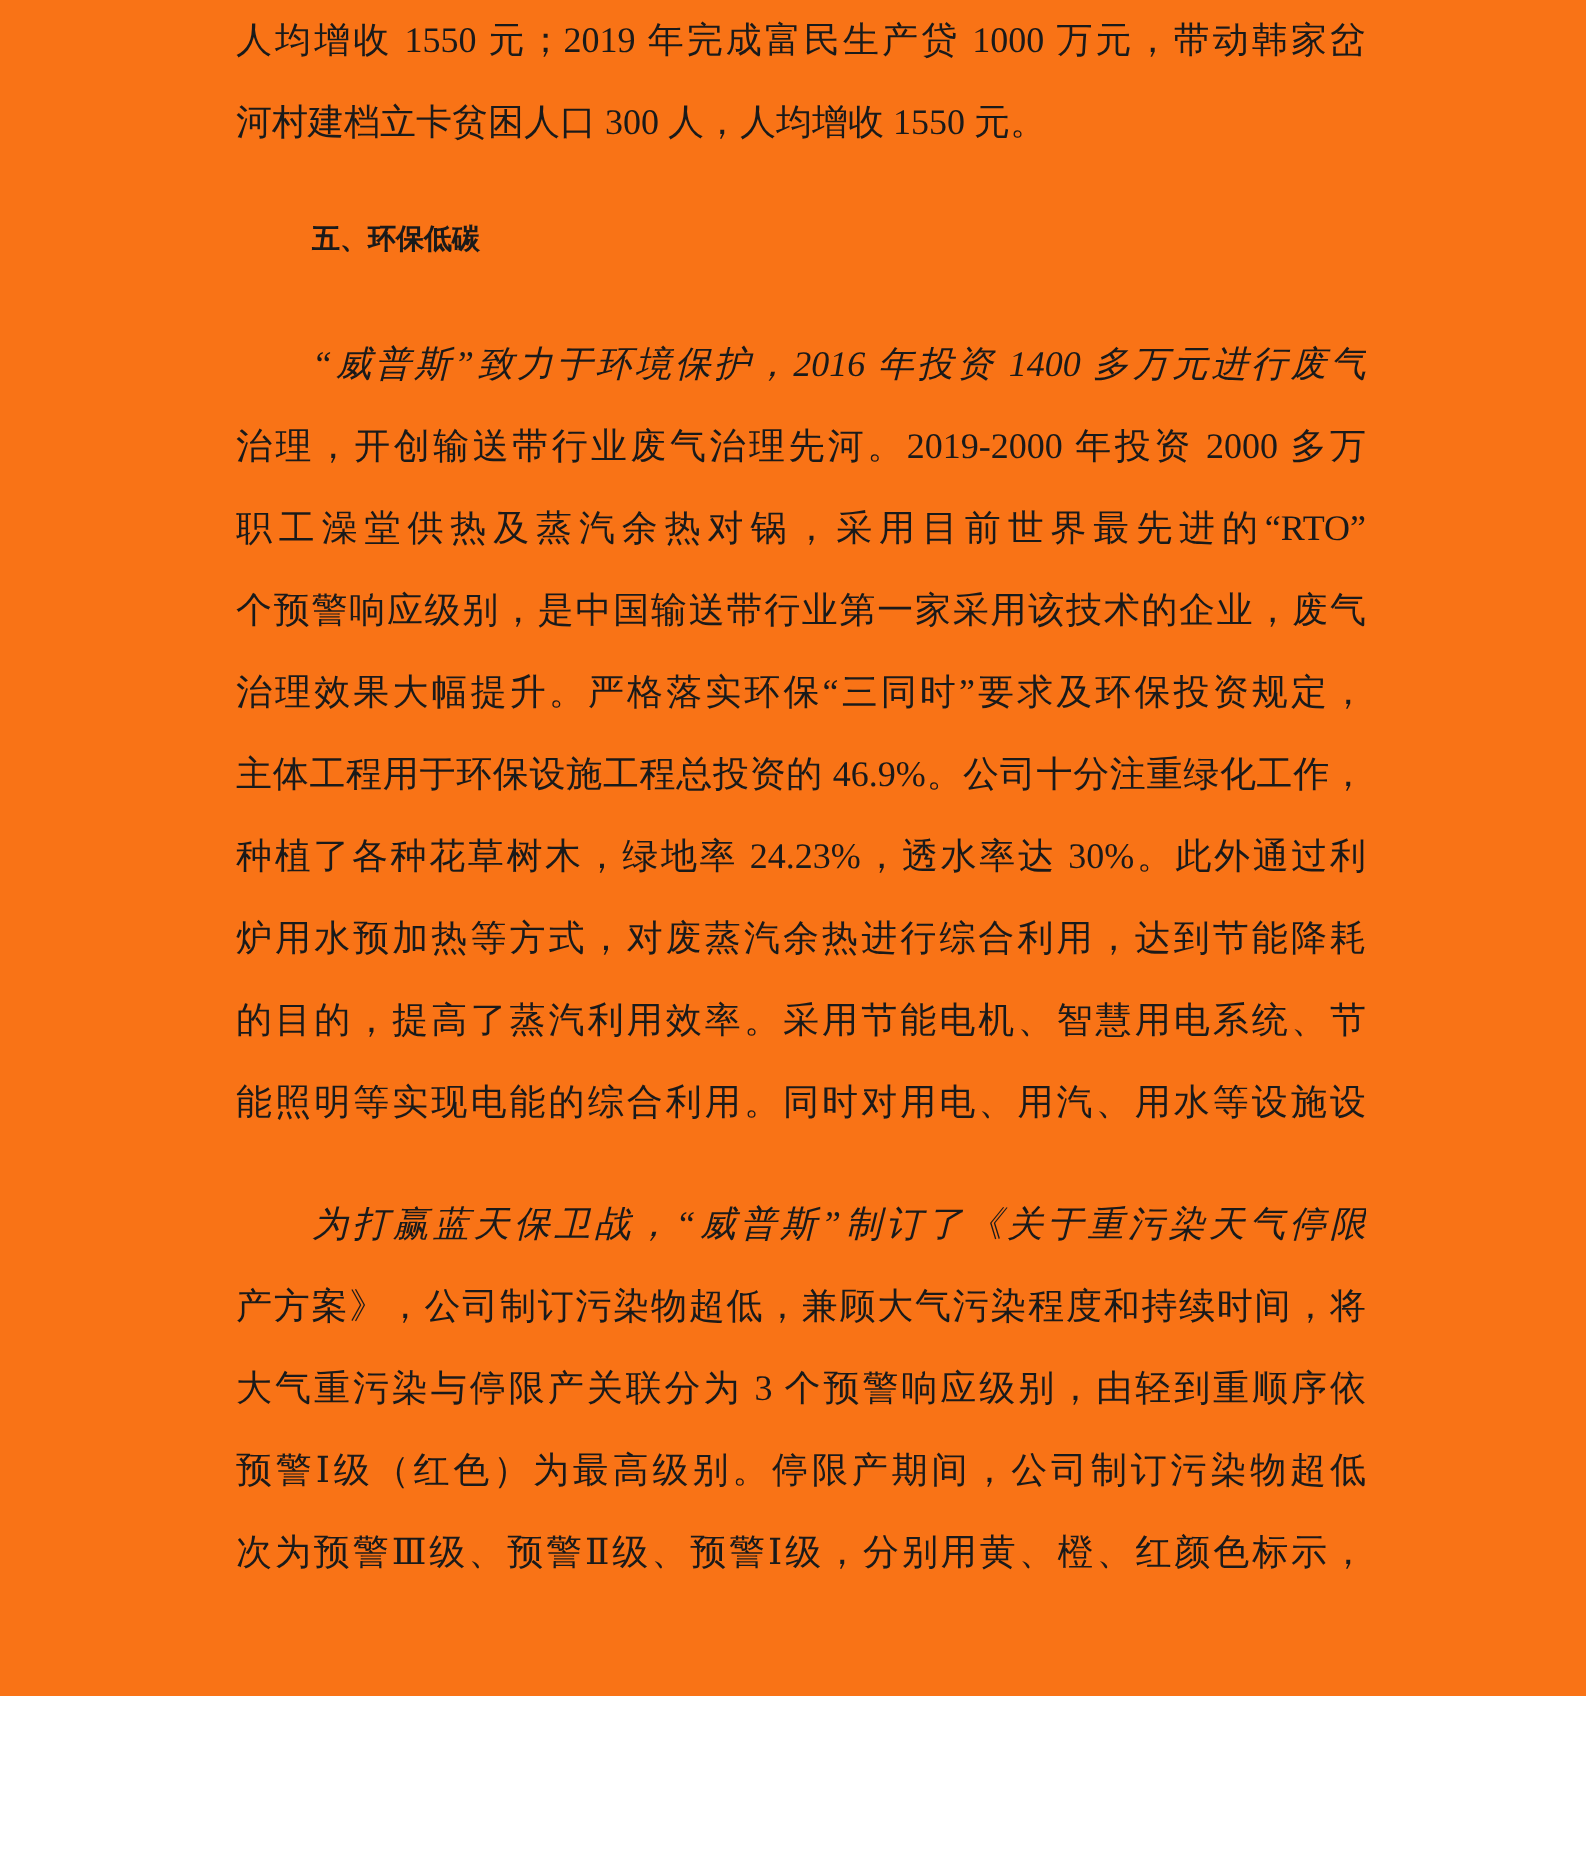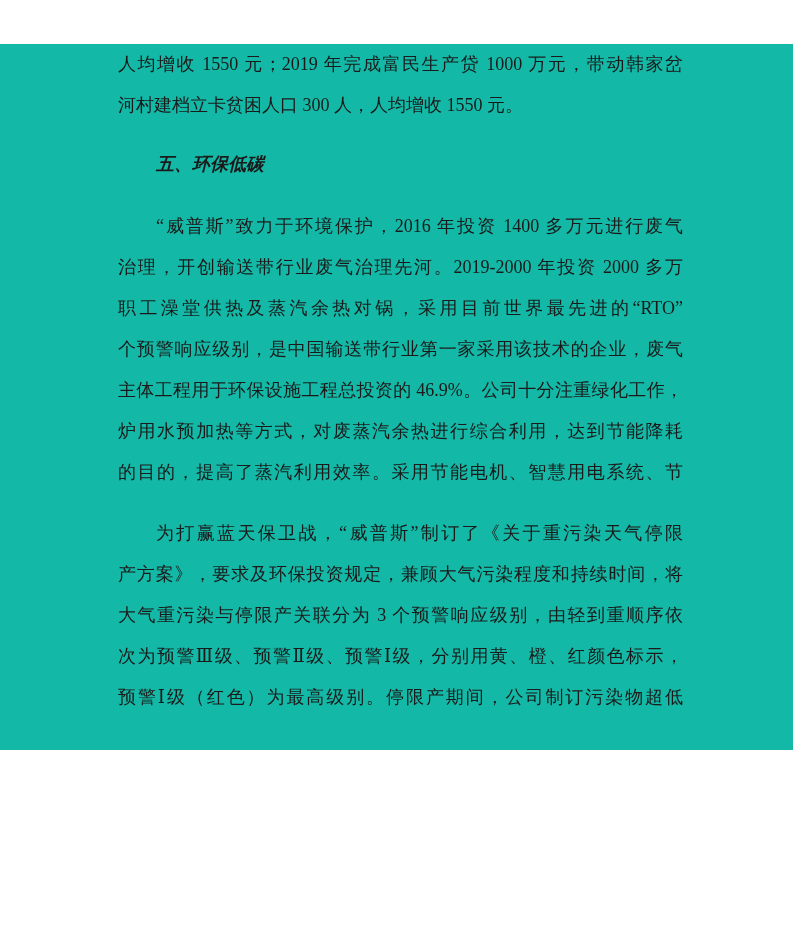--- a/index.html
+++ b/index.html
@@ -3,27 +3,26 @@
 <meta charset="utf-8">
 <style>
   html, body {
     margin: 0;
     padding: 0;
     background: #ffffff;
   }
   .page {
     position: relative;
     width: 793px;
-    height: 706px;
-    background: #14b8a6;
+    height: 848px;
+    background: #f97316;
     overflow: hidden;
     box-sizing: border-box;
     font-family: "Liberation Serif", "DejaVu Serif", serif;
     color: #1a1a1a;
-    margin-top: 44px;
   }
   .text-column {
     position: absolute;
     left: 118px;
     top: 0;
     width: 565px;
   }
   .para {
     margin: 0;
   }
@@ -38,57 +37,60 @@
     text-align-last: justify;
     overflow: hidden;
     white-space: normal;
     word-break: break-all;
   }
   .line.para-end {
     text-align-last: left;
   }
   .line.first-indent {
     text-indent: 38px;
+    font-style: italic;
   }
   .heading-block {
     margin: 18px 0 21px 0;
   }
   .heading-line {
-    font-size: 18px;
+    font-size: 14px;
     font-weight: bold;
     line-height: 41px;
     height: 41px;
     text-indent: 38px;
     text-align: center;
     text-align-last: left;
-    font-style: italic;
   }
 </style>
 </head>
 <body>
 
 <div class="page">
   <div class="text-column" id="doc-root">
       <div class="para">
         <div class="line">人均增收 1550 元；2019 年完成富民生产贷 1000 万元，带动韩家岔</div>
         <div class="line para-end">河村建档立卡贫困人口 300 人，人均增收 1550 元。</div>
       </div>
       <div class="heading-block">
         <div class="heading-line">五、环保低碳</div>
       </div>
       <div class="para">
         <div class="line first-indent">“威普斯”致力于环境保护，2016 年投资 1400 多万元进行废气</div>
         <div class="line">治理，开创输送带行业废气治理先河。2019-2000 年投资 2000 多万</div>
         <div class="line">职工澡堂供热及蒸汽余热对锅，采用目前世界最先进的“RTO”</div>
         <div class="line">个预警响应级别，是中国输送带行业第一家采用该技术的企业，废气</div>
+        <div class="line">治理效果大幅提升。严格落实环保“三同时”要求及环保投资规定，</div>
         <div class="line">主体工程用于环保设施工程总投资的 46.9%。公司十分注重绿化工作，</div>
+        <div class="line">种植了各种花草树木，绿地率 24.23%，透水率达 30%。此外通过利</div>
         <div class="line">炉用水预加热等方式，对废蒸汽余热进行综合利用，达到节能降耗</div>
         <div class="line">的目的，提高了蒸汽利用效率。采用节能电机、智慧用电系统、节</div>
+        <div class="line">能照明等实现电能的综合利用。同时对用电、用汽、用水等设施设</div>
       </div>
       <div class="para gap-before">
         <div class="line first-indent">为打赢蓝天保卫战，“威普斯”制订了《关于重污染天气停限</div>
-        <div class="line">产方案》，要求及环保投资规定，兼顾大气污染程度和持续时间，将</div>
+        <div class="line">产方案》，公司制订污染物超低，兼顾大气污染程度和持续时间，将</div>
         <div class="line">大气重污染与停限产关联分为 3 个预警响应级别，由轻到重顺序依</div>
+        <div class="line">预警Ⅰ级（红色）为最高级别。停限产期间，公司制订污染物超低</div>
         <div class="line">次为预警Ⅲ级、预警Ⅱ级、预警Ⅰ级，分别用黄、橙、红颜色标示，</div>
-        <div class="line">预警Ⅰ级（红色）为最高级别。停限产期间，公司制订污染物超低</div>
       </div>
     </div>
 </div>
 
 </body></html>

